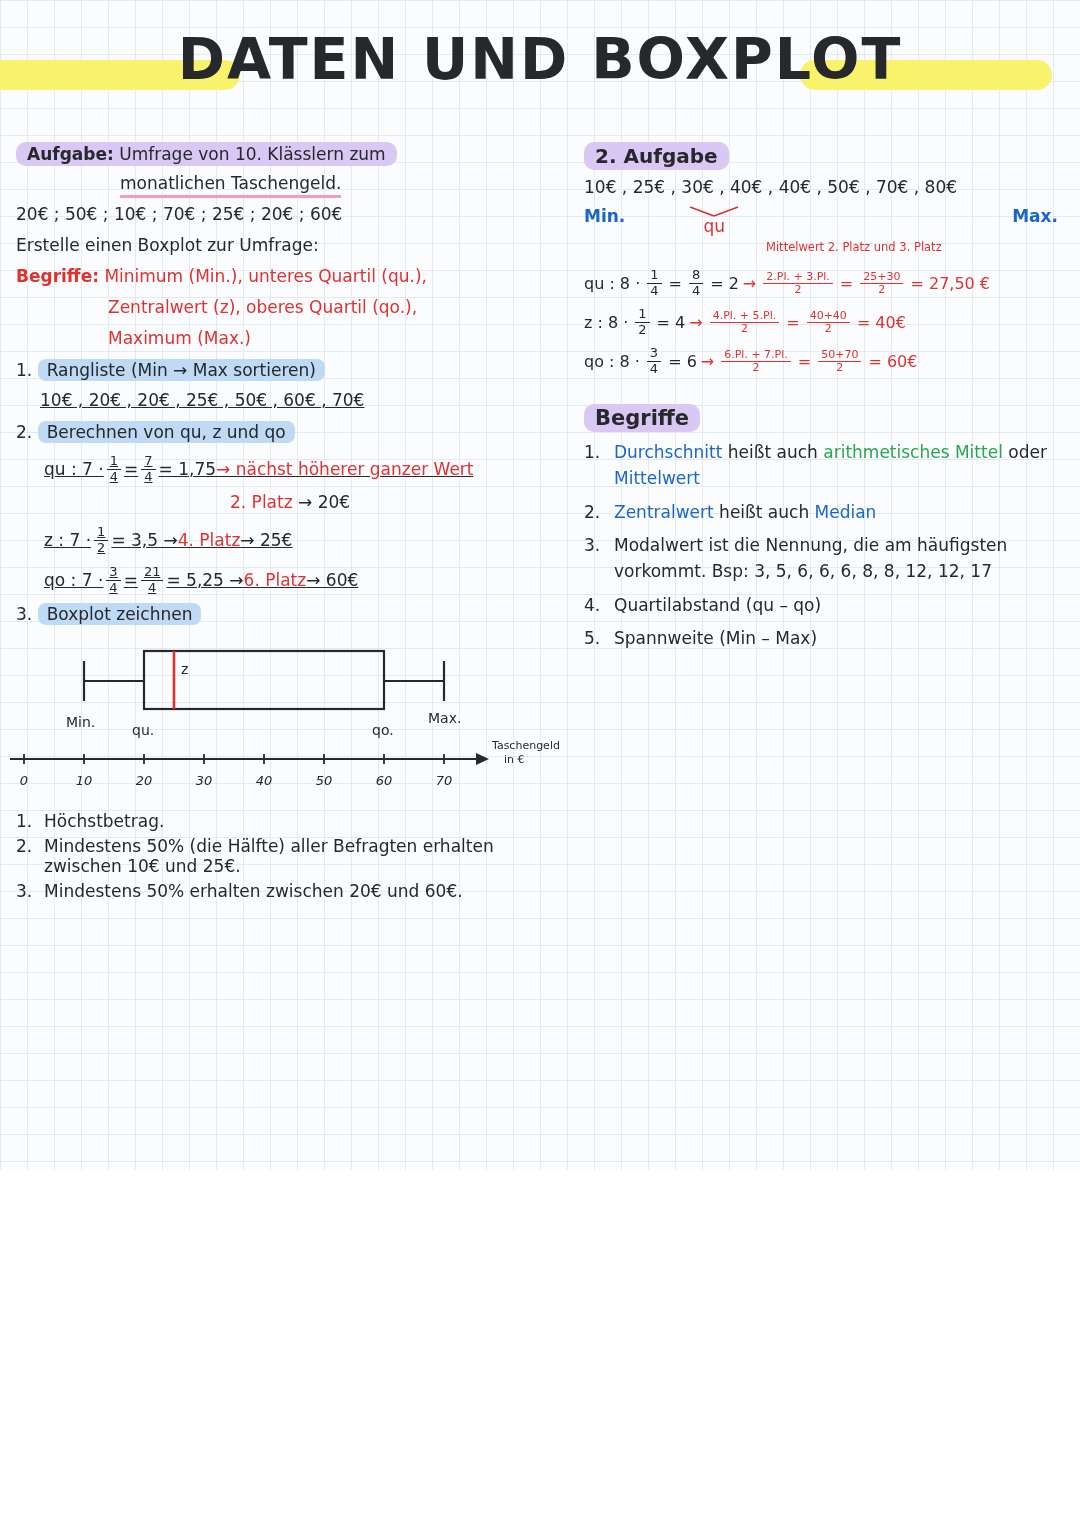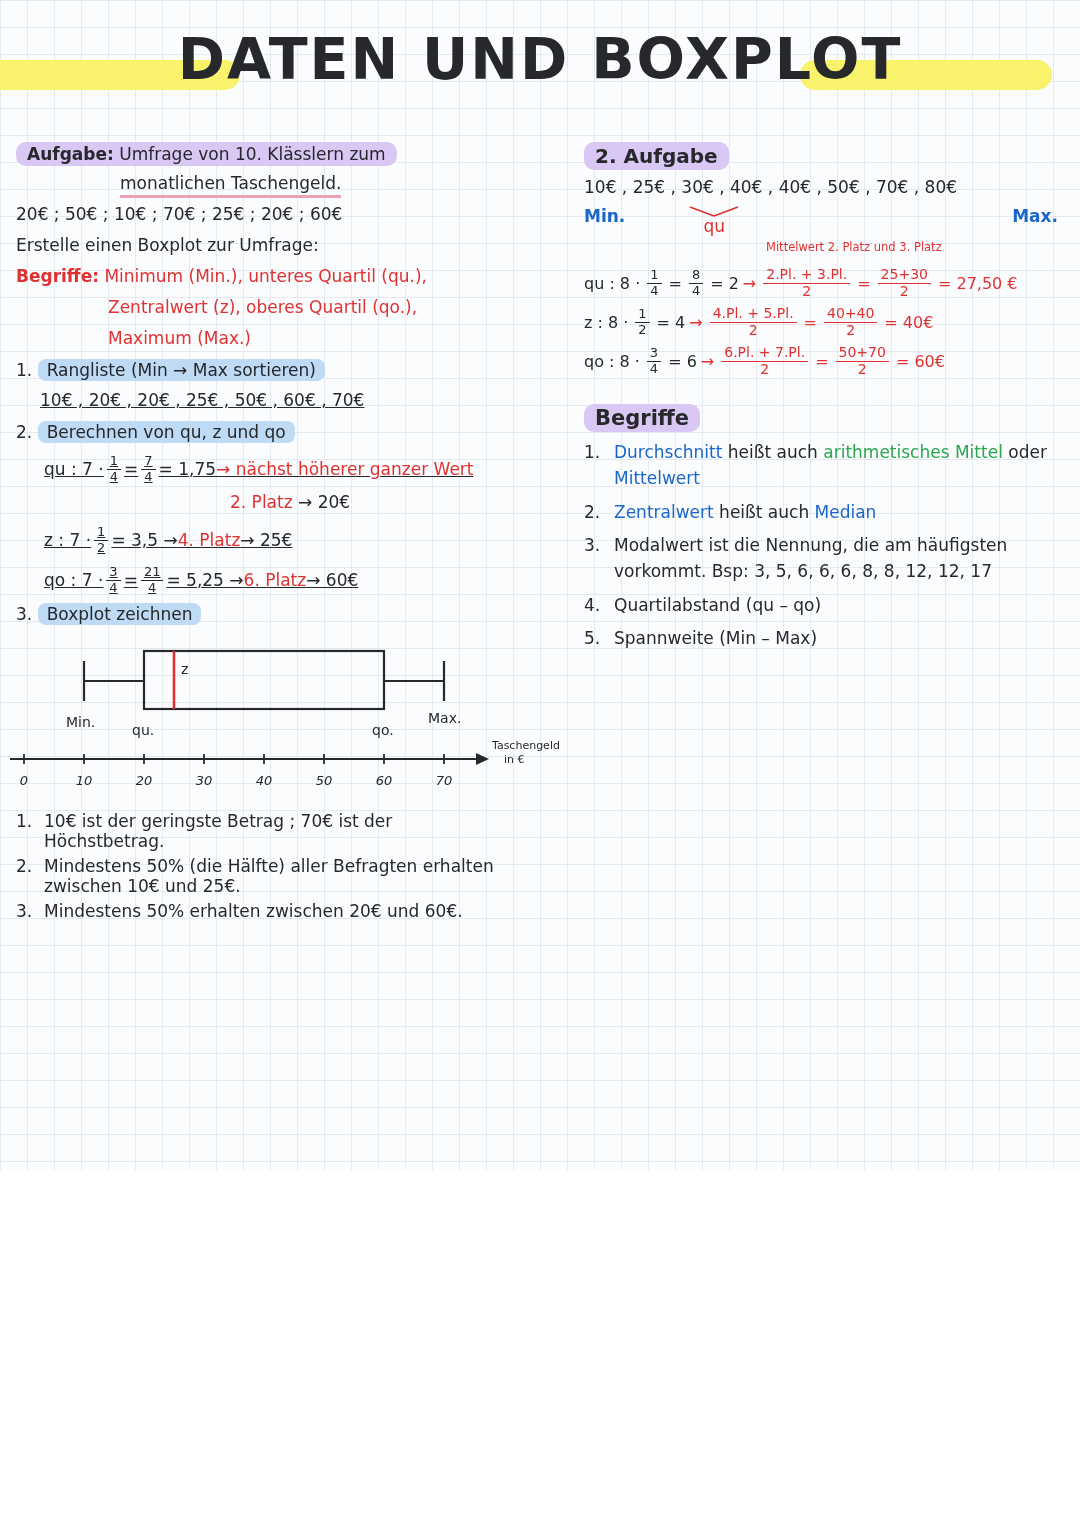--- a/index.html
+++ b/index.html
@@ -26,21 +26,21 @@
   .row{margin:0 0 7px 0;min-height:24px;}
   .b{font-weight:bold;}
   .red{color:#e03131;}
   .blue{color:#1a66c9;}
   .green{color:#27a84f;}
   .hl-purple{background:#d9c7f4;border-radius:10px;padding:2px 11px;display:inline-block;}
   .hl-blue{background:#bedaf4;border-radius:8px;padding:1px 9px;display:inline-block;}
   .pink-underline{border-bottom:3px solid #f0a0b4;padding-bottom:2px;}
   .frac{display:inline-flex;flex-direction:column;align-items:center;vertical-align:-0.5em;line-height:1.08;margin:0 3px;font-size:13px;}
   .frac .fn{border-bottom:1.5px solid currentColor;padding:0 3px;}
-  .frac.tiny{font-size:14px;}
+  .frac.tiny{font-size:11px;}
   .calc{display:flex;align-items:center;margin:2px 0 6px 28px;flex-wrap:wrap;min-height:34px;text-decoration:underline;}
   .calc-r{display:flex;align-items:center;gap:4px;margin:0 0 5px 0;flex-wrap:wrap;min-height:34px;font-size:16px;}
   .indent1{margin-left:104px;}
   .indent2{margin-left:92px;}
   .indent3{margin-left:24px;text-decoration:underline;}
   .indent-place{margin-left:214px;}
   .note{display:flex;gap:8px;margin-bottom:5px;}
   .note .nnum{width:20px;flex:0 0 auto;}
   .small-note{font-size:11.5px;}
   .task2-title{font-size:20px;font-weight:bold;}
@@ -182,21 +182,20 @@
       <text class="tick-label" text-anchor="middle" x="314" y="148">50</text>
       <text class="tick-label" text-anchor="middle" x="374" y="148">60</text>
       <text class="tick-label" text-anchor="middle" x="434" y="148">70</text>
       <text class="axis-title" x="482" y="112">Taschengeld</text>
       <text class="axis-title" x="494" y="126">in €</text>
     </svg>
 
     <div class="note">
       <span class="nnum">1.</span>
       <div>
-        <div>10€ ist der geringste Betrag ;  70€ ist der</div>
         <div>Höchstbetrag.</div>
       </div>
     </div>
     <div class="note">
       <span class="nnum">2.</span>
       <div>
         <div>Mindestens 50% (die Hälfte) aller Befragten erhalten</div>
         <div>zwischen 10€ und 25€.</div>
       </div>
     </div>

